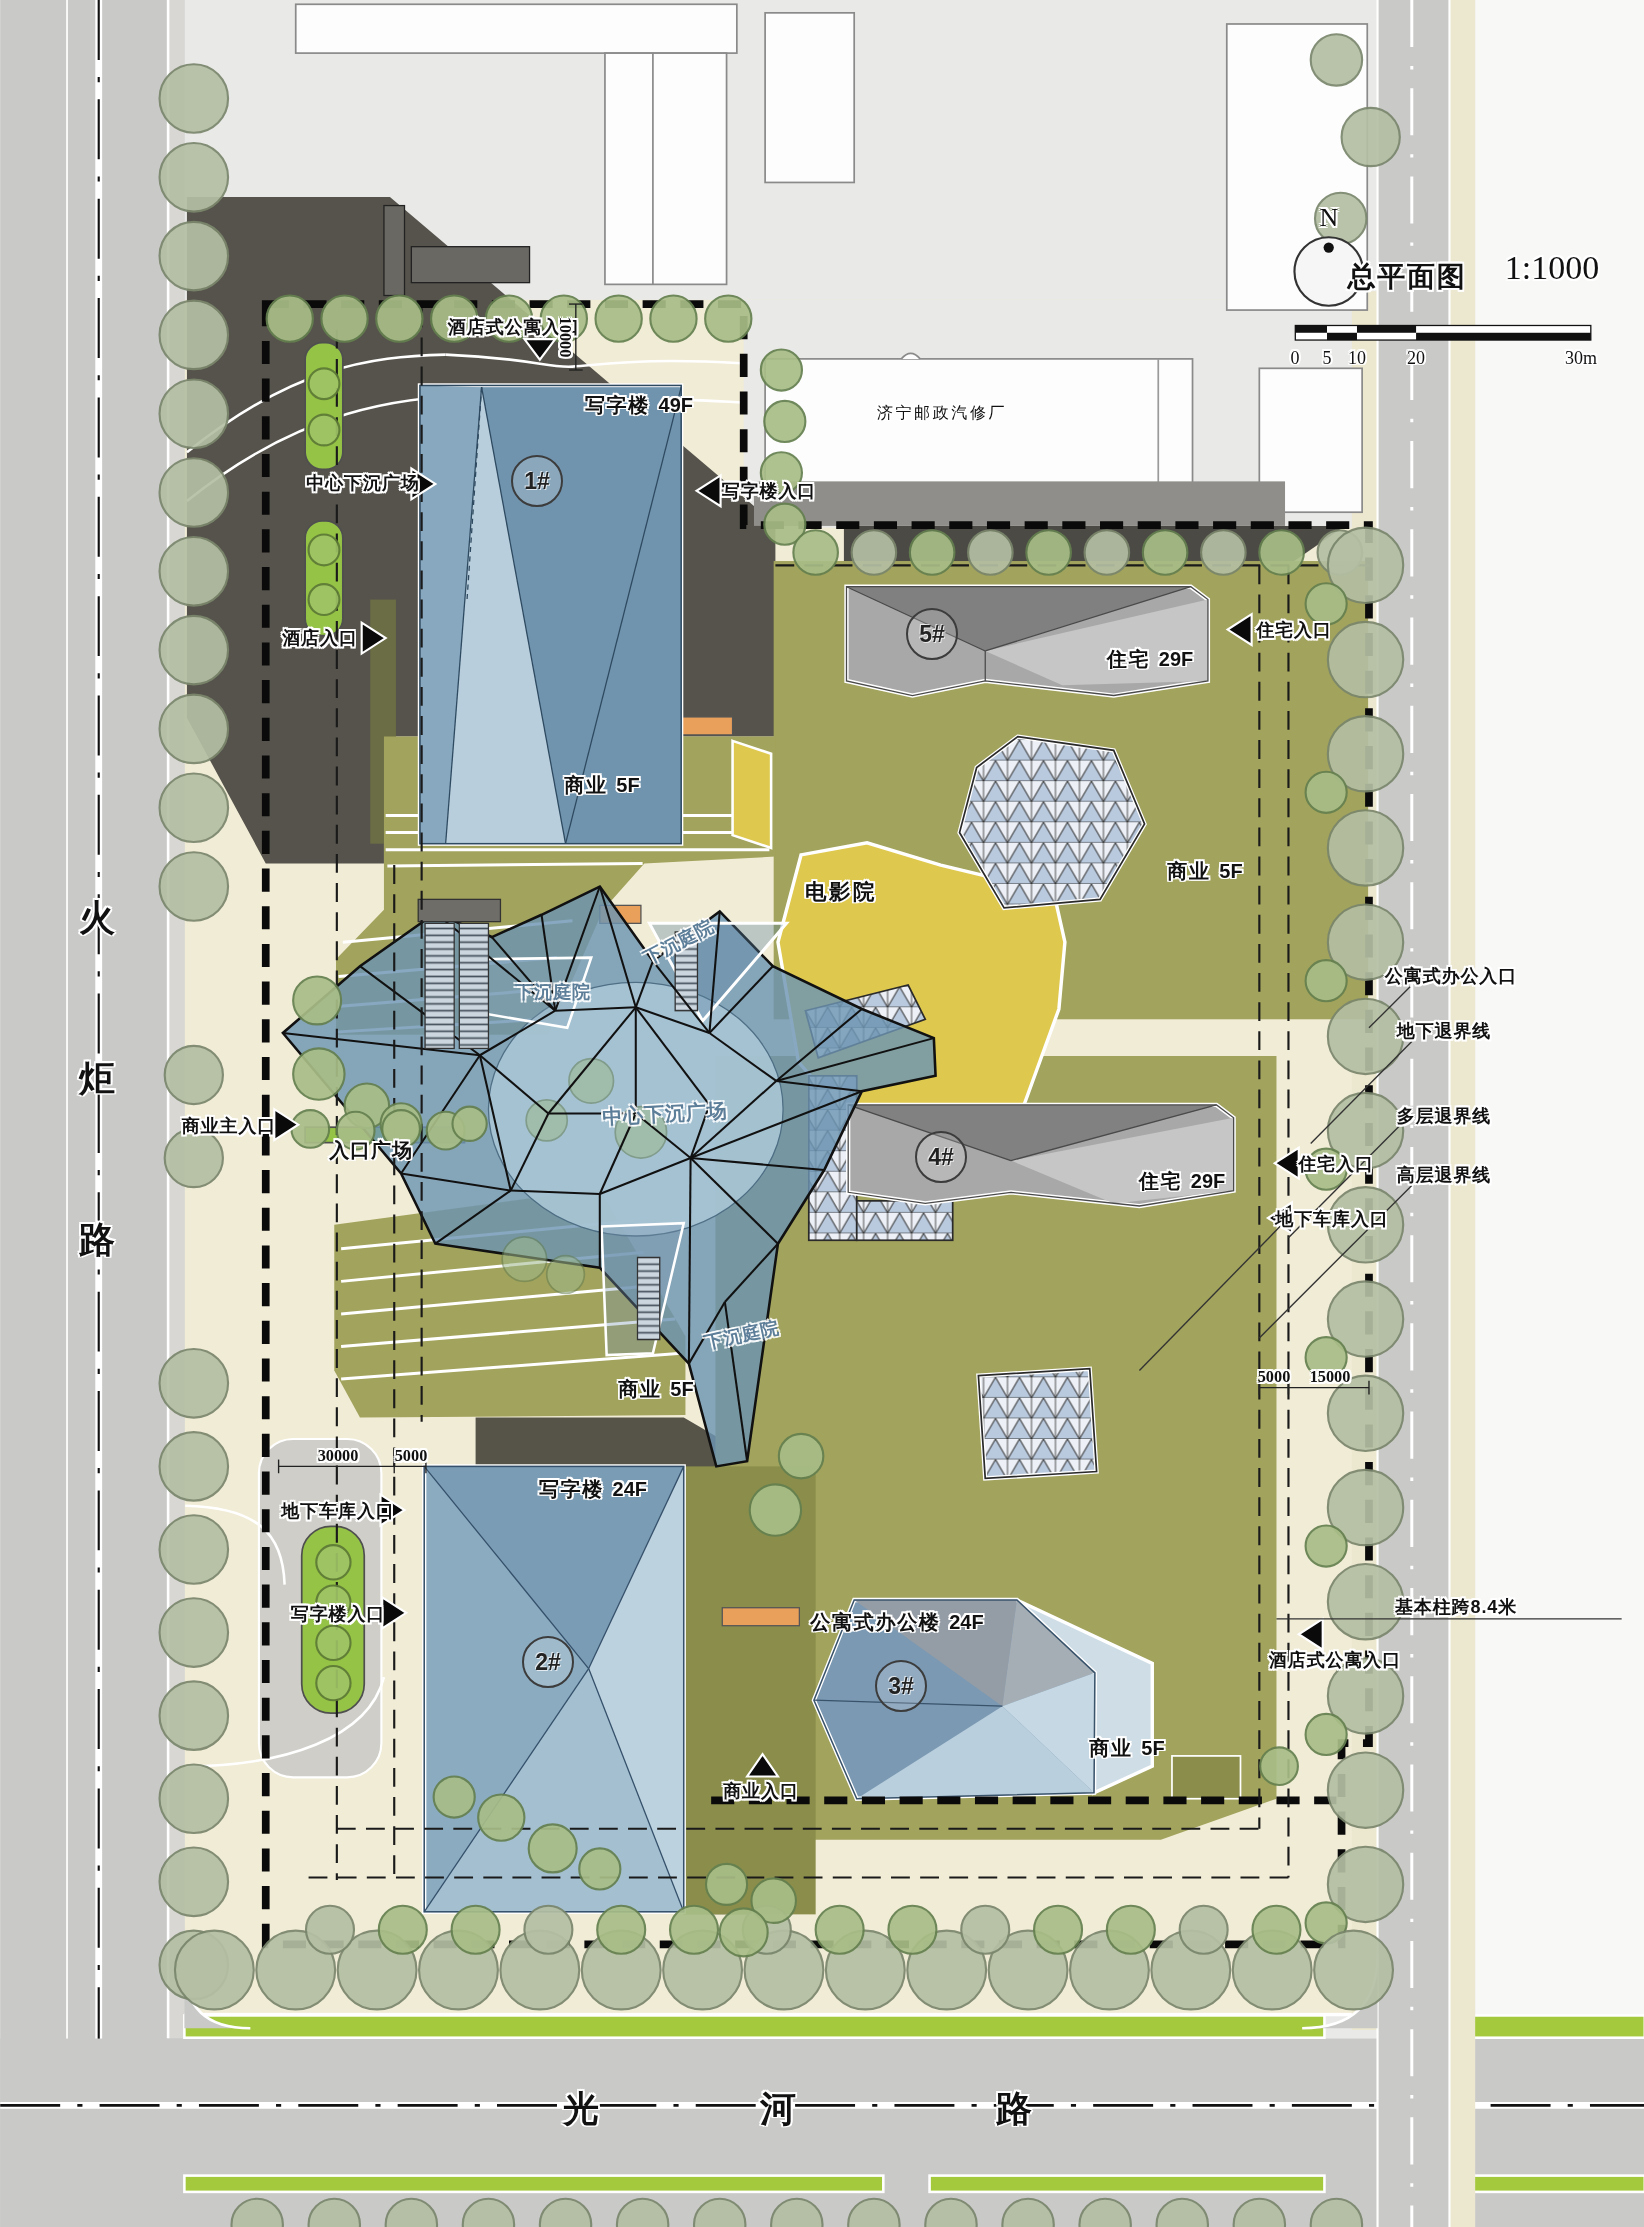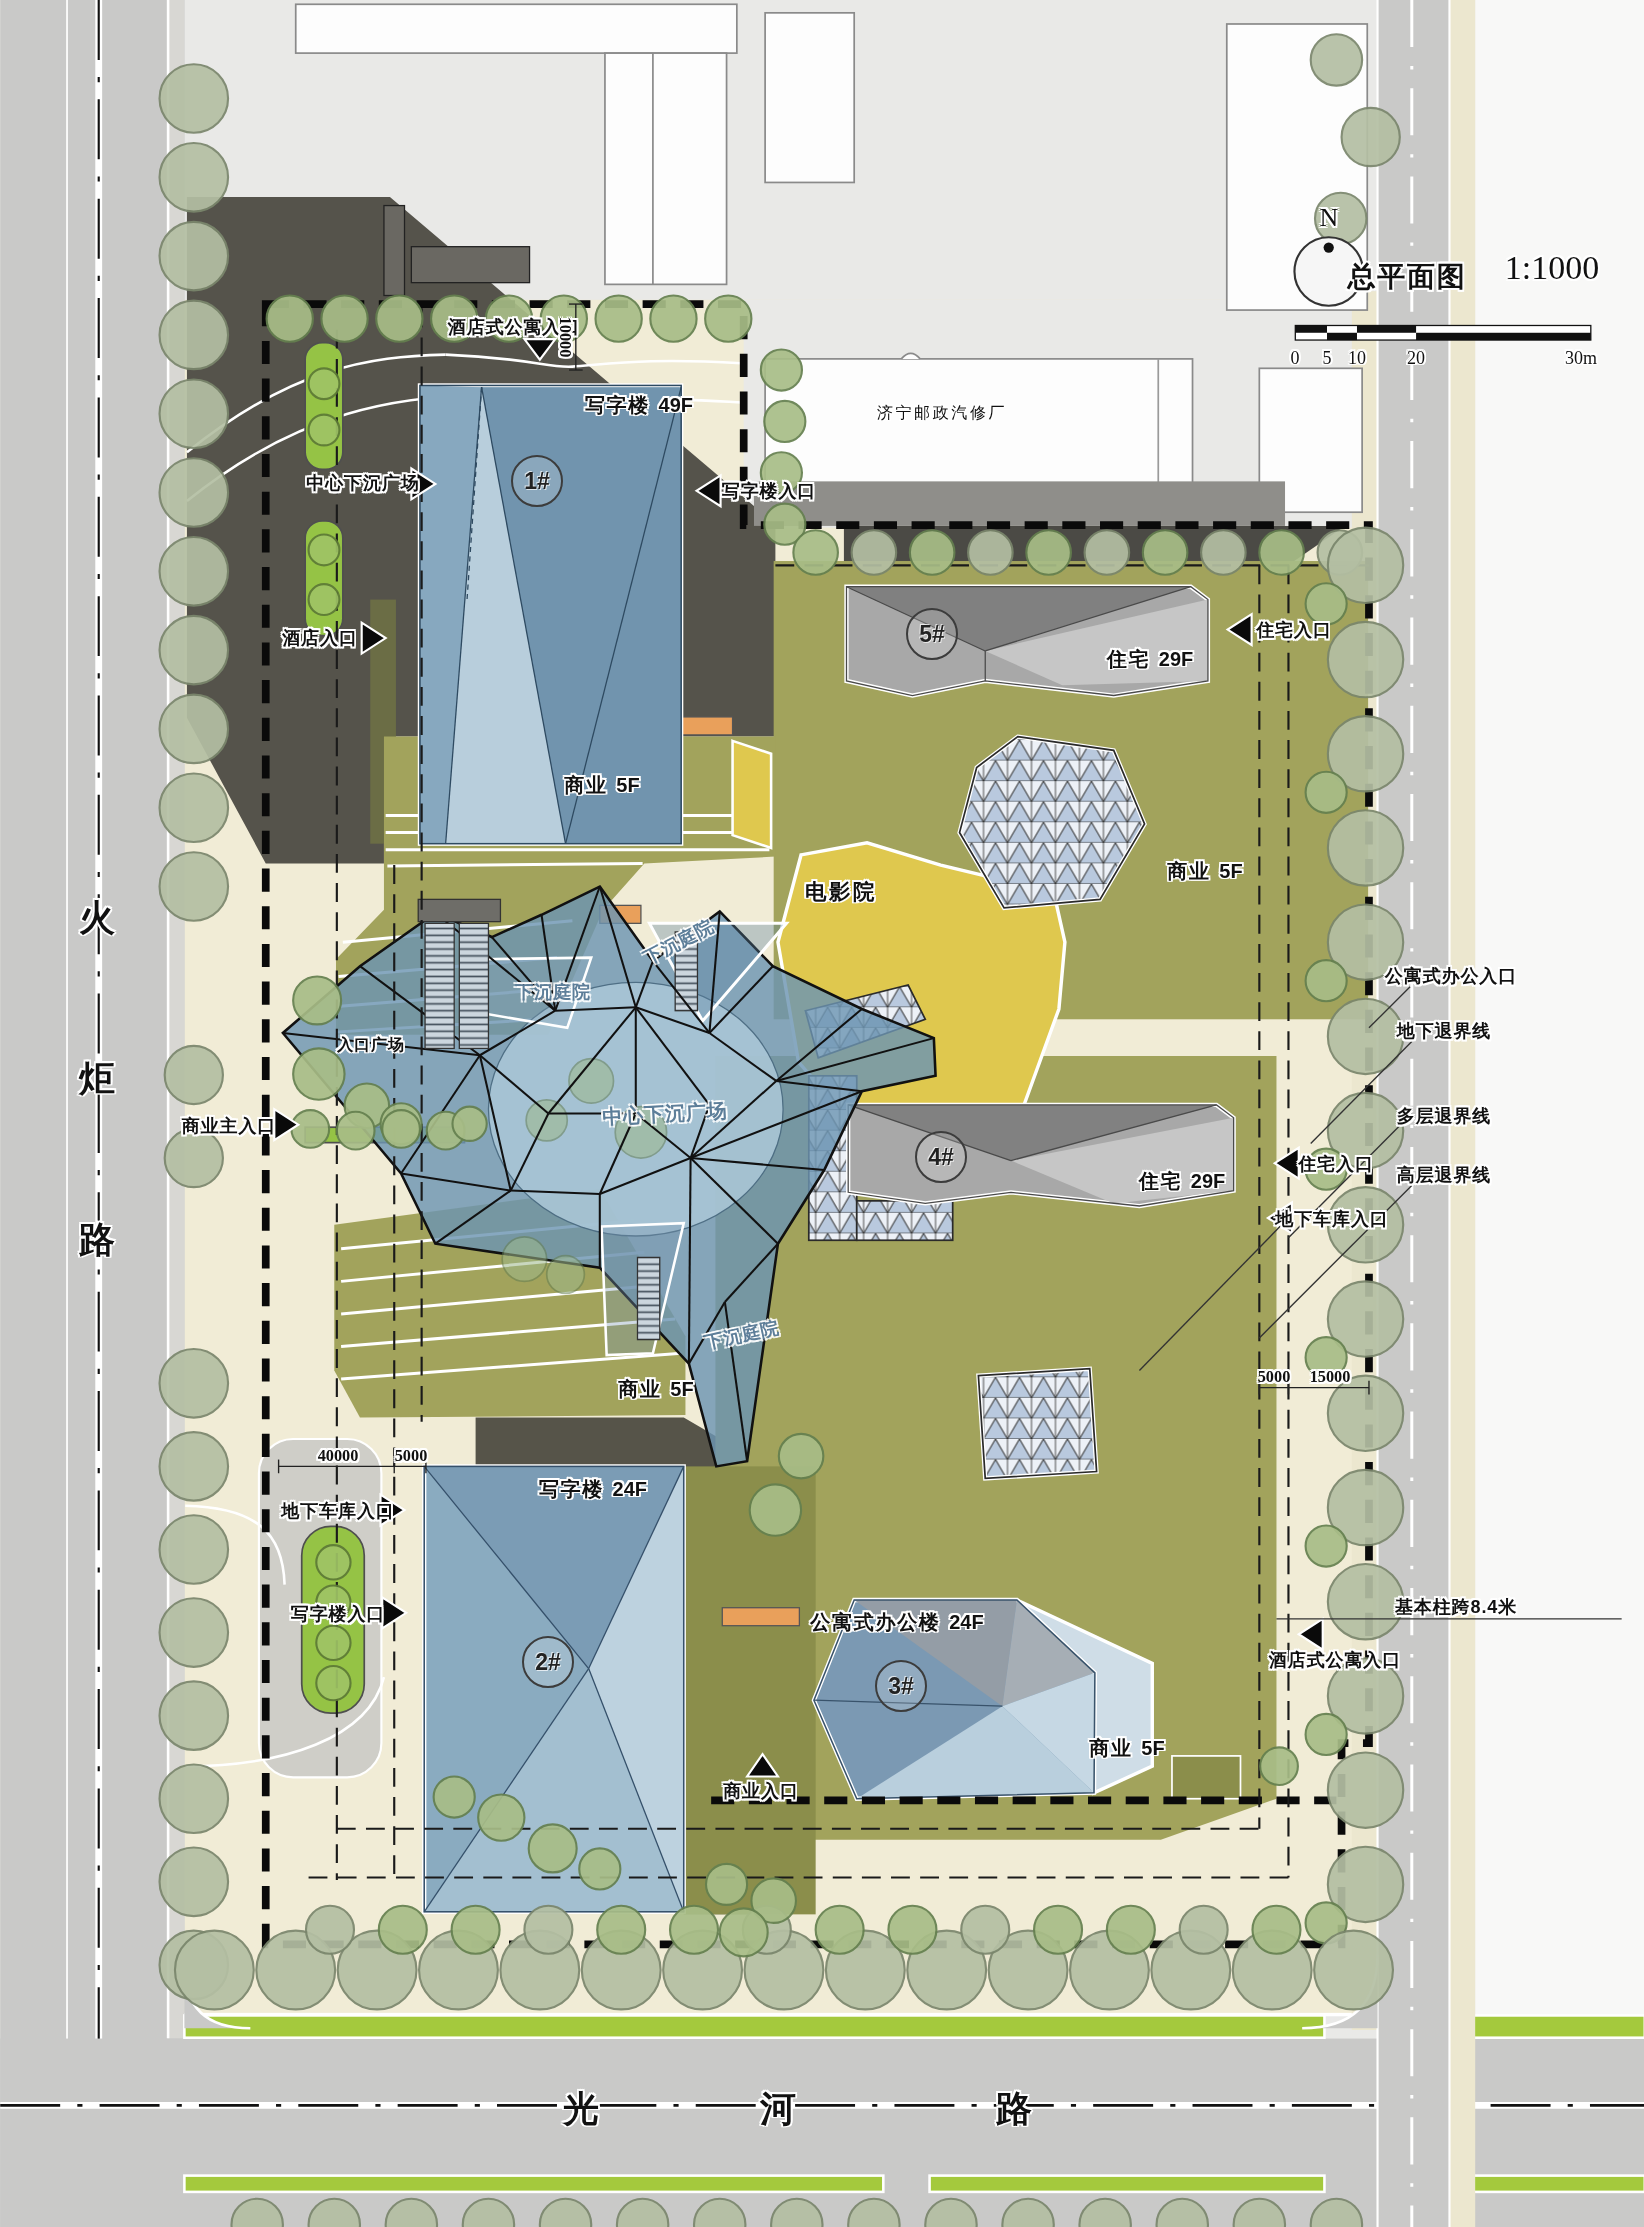--- a/index.html
+++ b/index.html
@@ -541,40 +541,40 @@
 <div class="label lbl-use" style="left:1205px;top:871px">
   <span>商业</span><span class="fl">5F</span></div>
 <div class="label lbl-use" style="left:656px;top:1389px">
   <span>商业</span><span class="fl">5F</span></div>
 <div class="label lbl-use" style="left:1127px;top:1748px">
   <span>商业</span><span class="fl">5F</span></div>
 <div class="label lbl-ent lbl-blue" style="left:553px;top:992px">下沉庭院</div>
 <div class="label lbl-ent lbl-blue rotm27" style="left:679px;top:942px">下沉庭院</div>
 <div class="label lbl-ent lbl-blue rotm12" style="left:742px;top:1335px">下沉庭院</div>
 <div class="label lbl-ent lbl-blue rotm3" style="left:665px;top:1114px;font-size:20px">中心下沉广场</div>
-<div class="label lbl-ent" style="left:371px;top:1045px;font-size:16px">入口广场</div>
+<div class="label lbl-ent" style="left:371px;top:1150px;font-size:20px">入口广场</div>
 
 <div class="label lbl-ent" style="left:514px;top:327px">酒店式公寓入口</div>
 <div class="label lbl-ent" style="left:363px;top:483px">中心下沉广场</div>
 <div class="label lbl-ent" style="left:320px;top:638px">酒店入口</div>
 <div class="label lbl-ent" style="left:769px;top:491px">写字楼入口</div>
 <div class="label lbl-ent" style="left:1294px;top:630px">住宅入口</div>
 <div class="label lbl-ent" style="left:229px;top:1126px">商业主入口</div>
 <div class="label lbl-ent" style="left:1336px;top:1164px">住宅入口</div>
 <div class="label lbl-ent" style="left:1332px;top:1219px">地下车库入口</div>
 <div class="label lbl-ent" style="left:338px;top:1511px">地下车库入口</div>
 <div class="label lbl-ent" style="left:338px;top:1614px">写字楼入口</div>
 <div class="label lbl-ent" style="left:761px;top:1791px">商业入口</div>
 <div class="label lbl-ent" style="left:1335px;top:1660px">酒店式公寓入口</div>
 
 <div class="label lbl-ent" style="left:1451px;top:976px">公寓式办公入口</div>
 <div class="label lbl-ent" style="left:1444px;top:1031px">地下退界线</div>
 <div class="label lbl-ent" style="left:1444px;top:1116px">多层退界线</div>
 <div class="label lbl-ent" style="left:1444px;top:1175px">高层退界线</div>
 
 <div class="label lbl-dim rot90" style="left:565px;top:337px">10000</div>
-<div class="label lbl-dim" style="left:338px;top:1456px">40000</div>
+<div class="label lbl-dim" style="left:338px;top:1456px">30000</div>
 <div class="label lbl-dim" style="left:411px;top:1456px">5000</div>
 <div class="label lbl-dim" style="left:1274px;top:1377px">5000</div>
 <div class="label lbl-dim" style="left:1330px;top:1377px">15000</div>
 <div class="label lbl-ent" style="left:1456px;top:1607px">基本柱跨8.4米</div>
 </div>
 
 
 </body></html>

